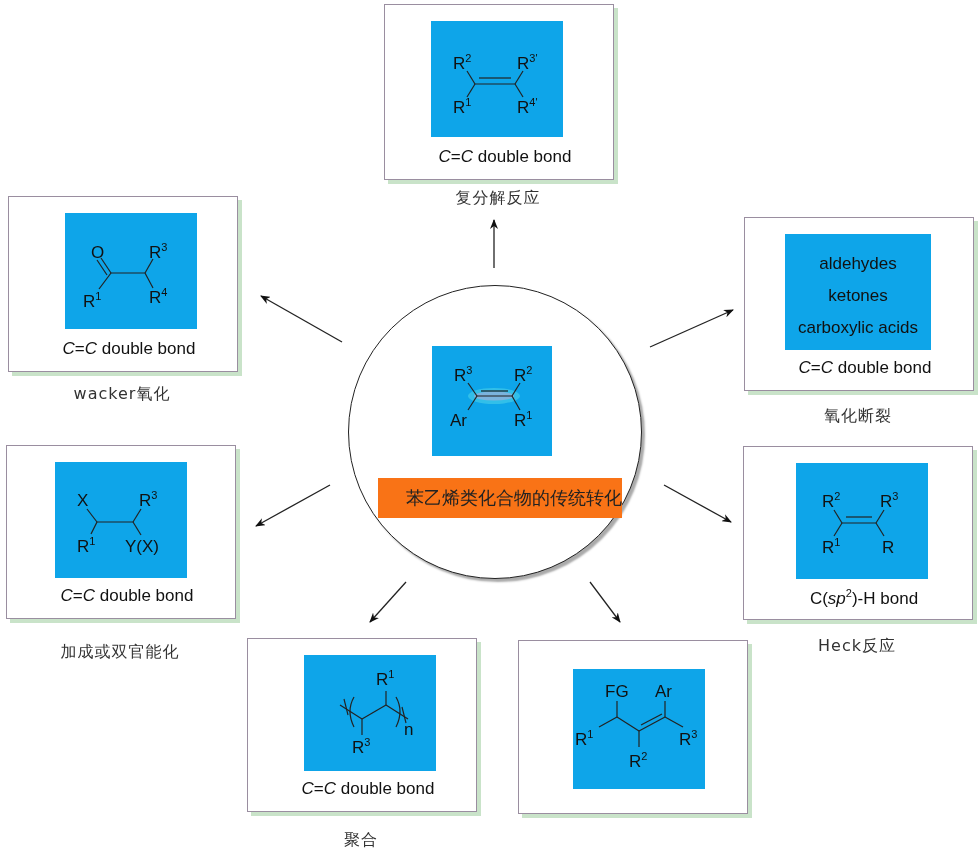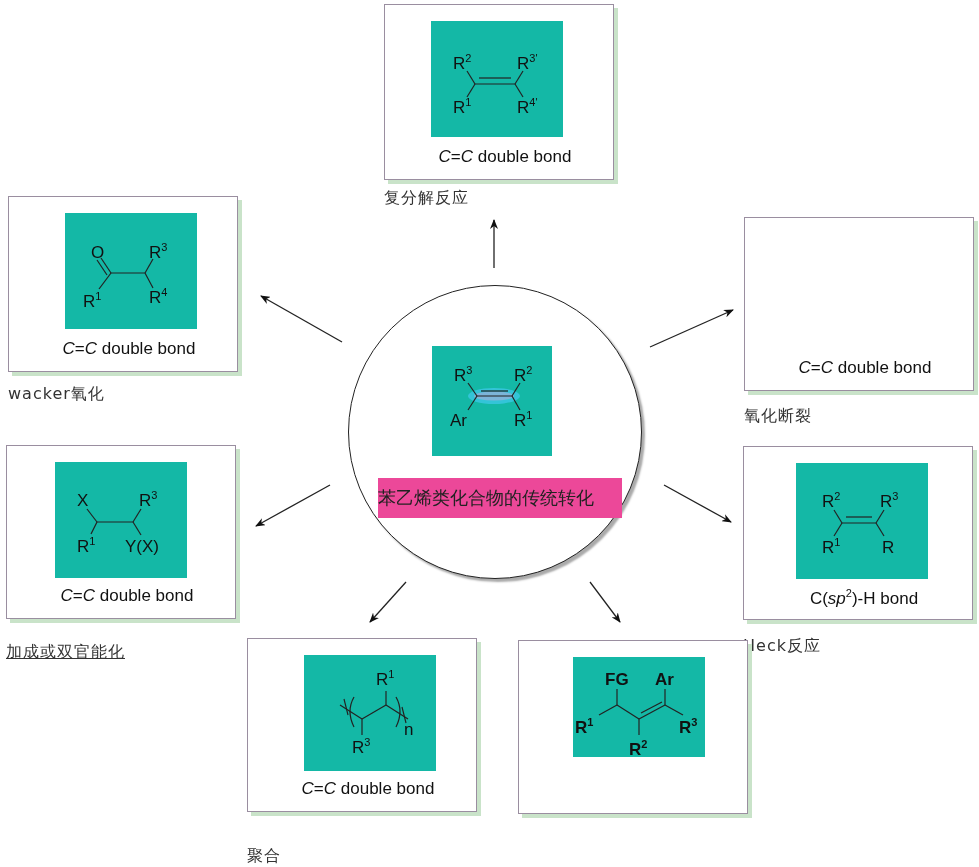--- a/index.html
+++ b/index.html
@@ -1,31 +1,31 @@
 <!DOCTYPE html>
 <html><head>
 <meta charset="utf-8">
 <style>
   html, body { margin:0; padding:0; background:#ffffff; }
   body { width:979px; height:867px; position:relative; overflow:hidden;
          font-family:"Liberation Sans","DejaVu Sans",sans-serif; color:#1a1a1a; }
   .box { position:absolute; background:#fff; border:1px solid #9a8ea0;
          box-shadow: 4px 4px 0 #c9e3c9; }
-  .panel { position:absolute; background:#14b8a6; }
+  .panel { position:absolute; background:#0ea5e9; }
   .cap { position:absolute; left:12px; right:0; text-align:center; font-size:17px; color:#111; }
-  .lbl { position:absolute; text-align:left; font-size:16px; color:#333; letter-spacing:1px;
+  .lbl { position:absolute; text-align:center; font-size:16px; color:#333; letter-spacing:1px;
          font-family:"DejaVu Sans","Liberation Sans",sans-serif; }
   .lbl.bold { font-weight:normal; }
   svg text { font-family:"Liberation Sans","DejaVu Sans",sans-serif; fill:#111; }
   #arrows { position:absolute; left:0; top:0; }
   .circle { position:absolute; left:348px; top:285px; width:292px; height:292px;
             border-radius:50%; border:1.5px solid #222;
             box-shadow: 3px 3px 2px #aaa; background:#fff; }
   .ctitle { position:absolute; left:378px; top:478px; width:244px; height:40px;
-            background:#ec4899; font-size:18px; line-height:40px; text-align:left; color:#222;
+            background:#f97316; font-size:18px; line-height:40px; text-align:right; color:#222;
             font-family:"DejaVu Sans","Liberation Sans",sans-serif; }
 </style>
 </head>
 <body>
 
 <svg id="arrows" width="979" height="867">
   <defs>
     <marker id="ah" markerWidth="10" markerHeight="8" refX="9" refY="4" orient="auto" markerUnits="userSpaceOnUse">
       <path d="M0,0 L10,4 L0,8 L3,4 Z" fill="#111"></path>
     </marker>
@@ -90,41 +90,48 @@
       <text x="84" y="45" font-size="17"><tspan>R</tspan><tspan font-size="11" dy="-7">3</tspan></text>
       <text x="18" y="94" font-size="17"><tspan>R</tspan><tspan font-size="11" dy="-7">1</tspan></text>
       <text x="84" y="90" font-size="17"><tspan>R</tspan><tspan font-size="11" dy="-7">4</tspan></text>
     </svg>
   </div>
   <div class="cap" style="top:142px;"><i>C</i><span>=</span><i>C</i><span> double bond</span></div>
 </div>
 <div class="lbl bold" style="left:8px;top:384px;width:228px;">wacker氧化</div>
 
 <div class="box" style="left:744px;top:217px;width:228px;height:172px;">
+  <div class="panel" style="left:40px;top:16px;width:146px;height:116px;">
+    <div style="position:absolute;left:0;right:0;top:14px;text-align:center;font-size:17px;line-height:32px;color:#111;">
+      <div>aldehydes</div>
+      <div>ketones</div>
+      <div>carboxylic acids</div>
+    </div>
+  </div>
   <div class="cap" style="top:140px;"><i>C</i><span>=</span><i>C</i><span> double bond</span></div>
 </div>
 <div class="lbl" style="left:744px;top:406px;width:228px;">氧化断裂</div>
 
 <div class="box" style="left:6px;top:445px;width:228px;height:172px;">
   <div class="panel" style="left:48px;top:16px;width:132px;height:116px;">
     <svg width="132" height="116">
       <line x1="42" y1="60" x2="78" y2="60" stroke="#222" stroke-width="1.2"></line>
       <line x1="42" y1="60" x2="32" y2="47" stroke="#222" stroke-width="1.2"></line>
       <line x1="42" y1="60" x2="36" y2="72" stroke="#222" stroke-width="1.2"></line>
       <line x1="78" y1="60" x2="86" y2="47" stroke="#222" stroke-width="1.2"></line>
       <line x1="78" y1="60" x2="86" y2="73" stroke="#222" stroke-width="1.2"></line>
       <text x="22" y="44" font-size="17">X</text>
       <text x="84" y="44" font-size="17"><tspan>R</tspan><tspan font-size="11" dy="-7">3</tspan></text>
       <text x="22" y="90" font-size="17"><tspan>R</tspan><tspan font-size="11" dy="-7">1</tspan></text>
       <text x="70" y="90" font-size="17">Y(X)</text>
     </svg>
   </div>
   <div class="cap" style="top:140px;"><i>C</i><span>=</span><i>C</i><span> double bond</span></div>
 </div>
-<div class="lbl" style="left:6px;top:642px;width:228px;text-decoration:underline;">加成或双官能化</div>
+<div class="lbl" style="left:6px;top:642px;width:228px;">加成或双官能化</div>
 
 <div class="box" style="left:743px;top:446px;width:228px;height:172px;">
   <div class="panel" style="left:52px;top:16px;width:132px;height:116px;">
     <svg width="132" height="116">
       <line x1="46" y1="60" x2="80" y2="60" stroke="#222" stroke-width="1.2"></line>
       <line x1="50" y1="54" x2="76" y2="54" stroke="#222" stroke-width="1.2"></line>
       <line x1="46" y1="60" x2="38" y2="47" stroke="#222" stroke-width="1.2"></line>
       <line x1="46" y1="60" x2="38" y2="73" stroke="#222" stroke-width="1.2"></line>
       <line x1="80" y1="60" x2="88" y2="47" stroke="#222" stroke-width="1.2"></line>
       <line x1="80" y1="60" x2="88" y2="73" stroke="#222" stroke-width="1.2"></line>
@@ -150,24 +157,24 @@
       <path d="M92 42 Q100 56 92 72" fill="none" stroke="#222" stroke-width="1.2"></path>
       <line x1="82" y1="50" x2="82" y2="36" stroke="#222" stroke-width="1.2"></line>
       <line x1="58" y1="64" x2="58" y2="80" stroke="#222" stroke-width="1.2"></line>
       <text x="72" y="30" font-size="17"><tspan>R</tspan><tspan font-size="11" dy="-7">1</tspan></text>
       <text x="48" y="98" font-size="17"><tspan>R</tspan><tspan font-size="11" dy="-7">3</tspan></text>
       <text x="100" y="80" font-size="17">n</text>
     </svg>
   </div>
   <div class="cap" style="top:140px;"><i>C</i><span>=</span><i>C</i><span> double bond</span></div>
 </div>
-<div class="lbl" style="left:247px;top:830px;width:228px;margin-top:16px;">聚合</div>
+<div class="lbl" style="left:247px;top:830px;width:228px;">聚合</div>
 
 <div class="box" style="left:518px;top:640px;width:228px;height:172px;">
-  <div class="panel" style="left:54px;top:16px;width:132px;height:100px;font-weight:bold;">
+  <div class="panel" style="left:54px;top:28px;width:132px;height:120px;">
     <svg width="132" height="116">
       <line x1="26" y1="58" x2="44" y2="48" stroke="#222" stroke-width="1.2"></line>
       <line x1="44" y1="48" x2="66" y2="62" stroke="#222" stroke-width="1.2"></line>
       <line x1="66" y1="62" x2="92" y2="48" stroke="#222" stroke-width="1.2"></line>
       <line x1="68" y1="56" x2="89" y2="45" stroke="#222" stroke-width="1.2"></line>
       <line x1="92" y1="48" x2="110" y2="58" stroke="#222" stroke-width="1.2"></line>
       <line x1="44" y1="48" x2="44" y2="32" stroke="#222" stroke-width="1.2"></line>
       <line x1="92" y1="48" x2="92" y2="32" stroke="#222" stroke-width="1.2"></line>
       <line x1="66" y1="62" x2="66" y2="78" stroke="#222" stroke-width="1.2"></line>
       <text x="32" y="28" font-size="17">FG</text>

